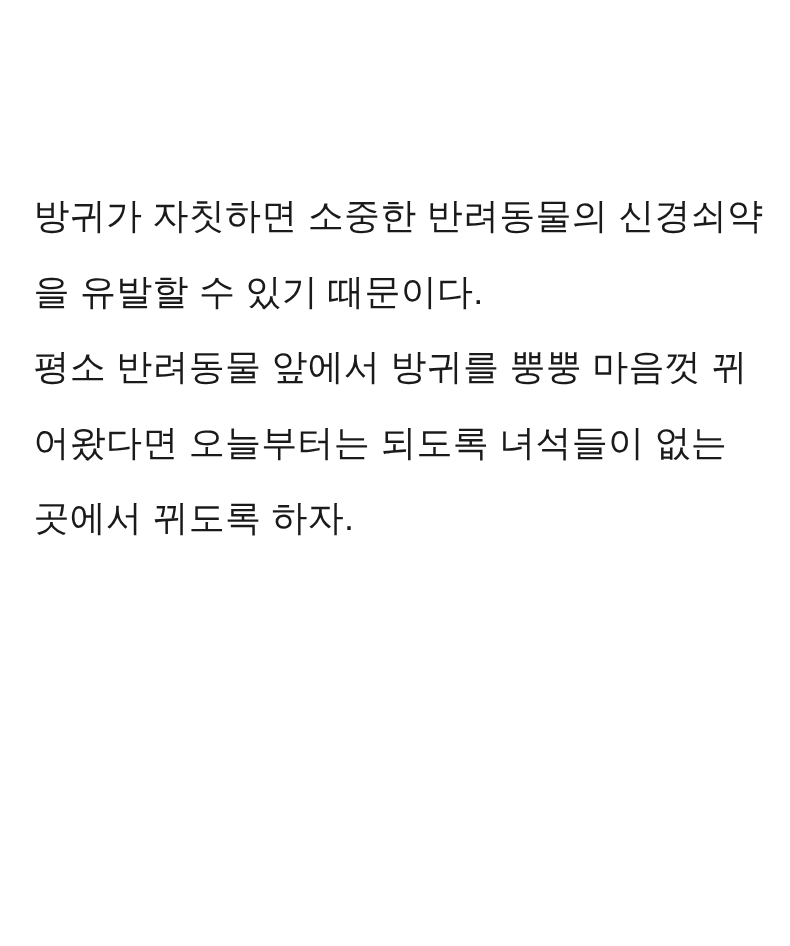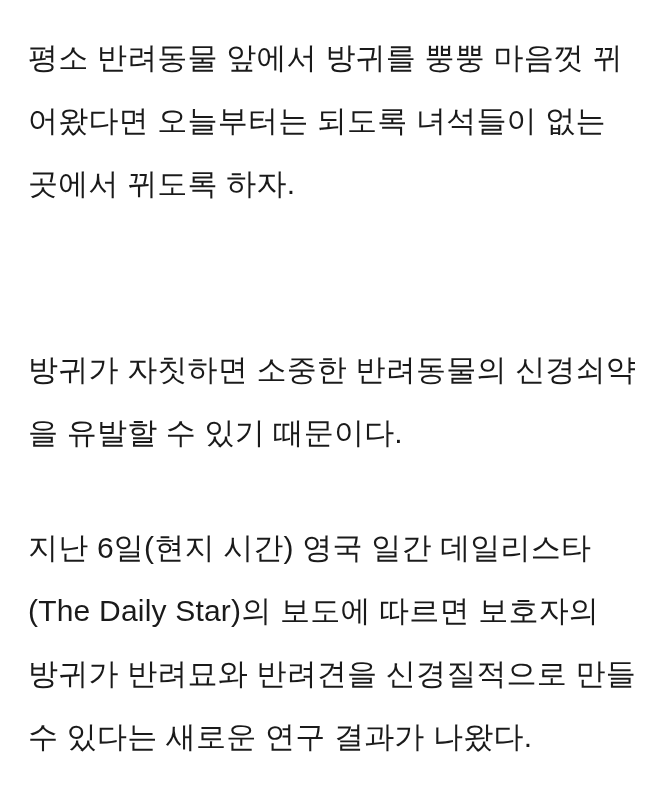--- a/index.html
+++ b/index.html
@@ -31,22 +31,18 @@
     margin-top: 123px;
   }
   .para-3 {
     margin-top: 52px;
   }
 </style>
 </head>
 <body>
 
 <main class="article">
+  <p class="para para-2">방귀가 자칫하면 소중한 반려동물의 신경쇠약
+을 유발할 수 있기 때문이다.</p>
   <p class="para para-1">평소 반려동물 앞에서 방귀를 뿡뿡 마음껏 뀌
 어왔다면 오늘부터는 되도록 녀석들이 없는
 곳에서 뀌도록 하자.</p>
-  <p class="para para-2">방귀가 자칫하면 소중한 반려동물의 신경쇠약
-을 유발할 수 있기 때문이다.</p>
-  <p class="para para-3">지난 6일(현지 시간) 영국 일간 데일리스타
-(The Daily Star)의 보도에 따르면 보호자의
-방귀가 반려묘와 반려견을 신경질적으로 만들
-수 있다는 새로운 연구 결과가 나왔다.</p>
 </main>
 
 </body></html>

